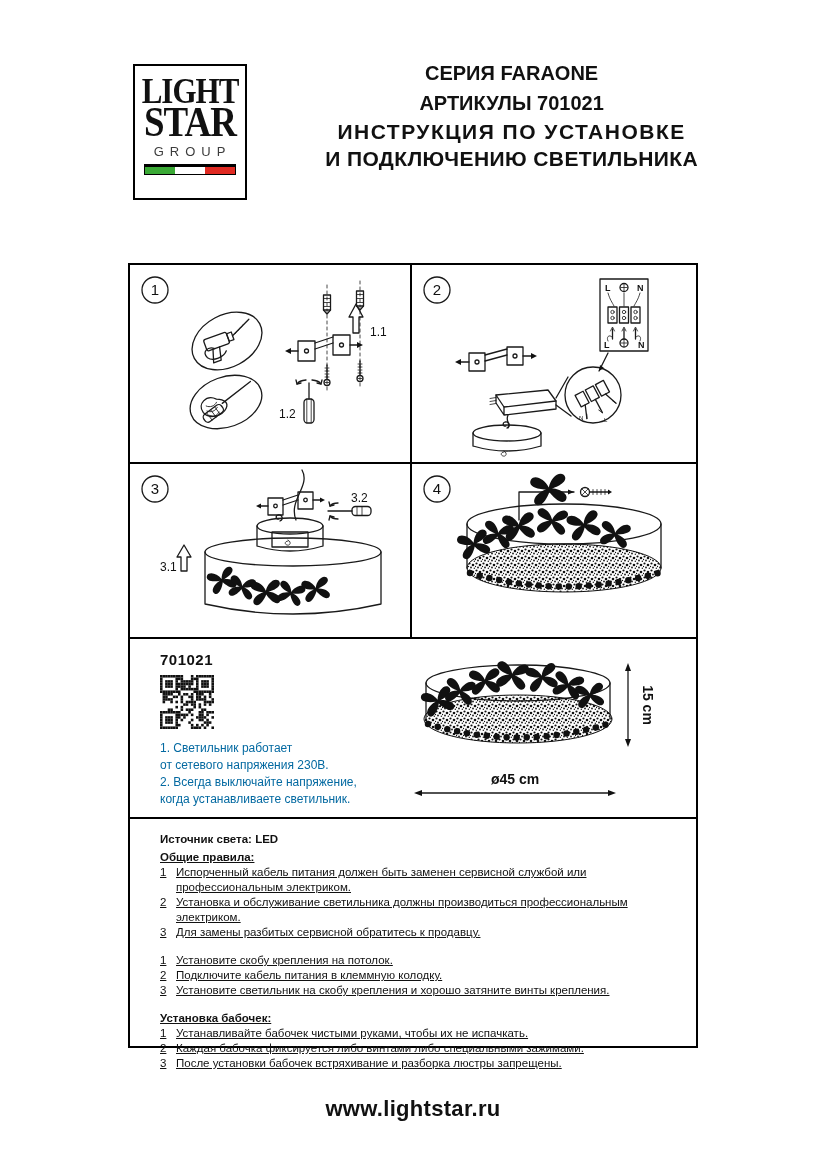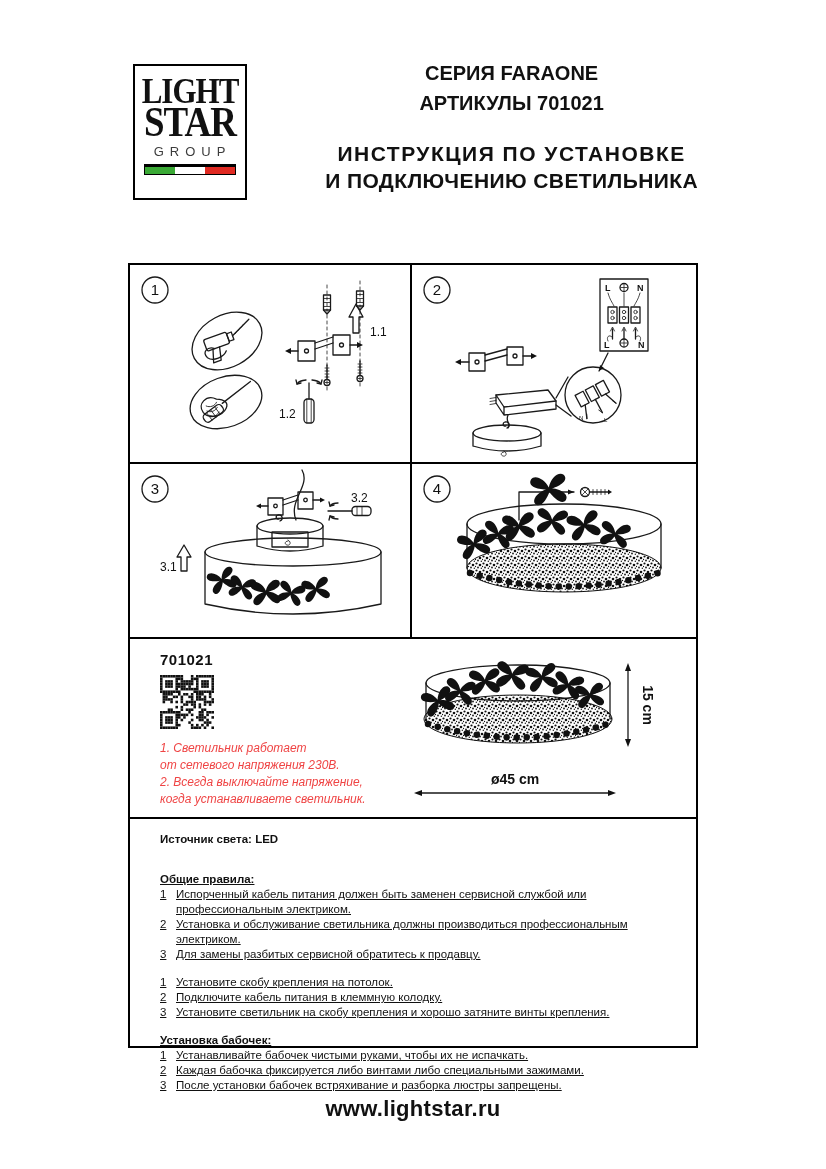--- a/index.html
+++ b/index.html
@@ -12,45 +12,45 @@
            line-height:30px;margin-top:10px;letter-spacing:-1px;transform:scaleY(1.15);}
   .logo-w2{font-family:"Liberation Serif",serif;font-weight:bold;font-size:37px;
            line-height:34px;letter-spacing:-1px;transform:scaleY(1.12);}
   .logo-w3{font-size:13px;letter-spacing:6px;margin-left:5px;margin-top:4px;color:#3c3c3c;}
   .flag-wrap{width:92px;margin:5px auto 0;}
   .flag-topbar{height:3px;background:#000;}
   .flag{display:flex;height:8px;border:1px solid #000;border-top:none;box-sizing:border-box;}
   .flag>div{flex:1;}
   .title-block{position:absolute;right:128px;top:58px;text-align:center;font-weight:bold;}
   .title-series,.title-articles{font-size:20px;line-height:30px;}
-  .title-main{margin-top:22px;font-size:21px;line-height:27px;}
+  .title-main{font-size:21px;line-height:27px;}
   .tm1{letter-spacing:1.5px;}
   .tm2{letter-spacing:0.4px;}
   
   .frame{position:absolute;left:128px;top:263px;width:570px;height:785px;
          border:2px solid #000;box-sizing:border-box;}
   .prow{display:flex;border-bottom:2px solid #000;}
   .r1{height:197px;} .r2{height:173px;} .r3{height:178px;position:relative;}
   .r4{height:227px;border-bottom:none;}
   .cell-l{width:280px;border-right:2px solid #000;}
   .cell-r{width:284px;}
   svg{display:block;}
   .ln{stroke:#1a1a1a;fill:none;stroke-width:1.3;stroke-linecap:round;stroke-linejoin:round;}
   .lnthin{stroke:#1a1a1a;fill:none;stroke-width:0.8;stroke-linecap:round;}
   .fl{fill:#111;stroke:none;}
   .svgtxt{font-family:"Liberation Sans",sans-serif;fill:#111;}
   
   .prod-block{position:absolute;left:30px;top:12px;}
   .prod-article{font-size:15px;font-weight:bold;letter-spacing:.5px;}
   .prod-qr{margin-top:7px;}
-  .prod-notes{margin-top:11px;font-size:12px;line-height:17px;color:#ef4444;font-style:italic;}
+  .prod-notes{margin-top:11px;font-size:12px;line-height:17px;color:#0369a1;}
   .chand-svg{position:absolute;right:4px;top:8px;}
   
   .info{padding:13px 28px 0 30px;font-size:11.5px;line-height:15px;}
-  .info-light{font-weight:bold;margin-bottom:25px;}
+  .info-light{font-weight:bold;margin-bottom:3px;}
   .sec{margin-bottom:13px;text-decoration:underline;}
   .sec-h{font-weight:bold;}
   .li{display:flex;}
   .li .num{width:16px;flex:none;}
   
   .footer{position:absolute;top:1096px;left:0;width:100%;text-align:center;
           font-size:22px;font-weight:bold;letter-spacing:.3px;}
 </style>
 </head>
 <body>

